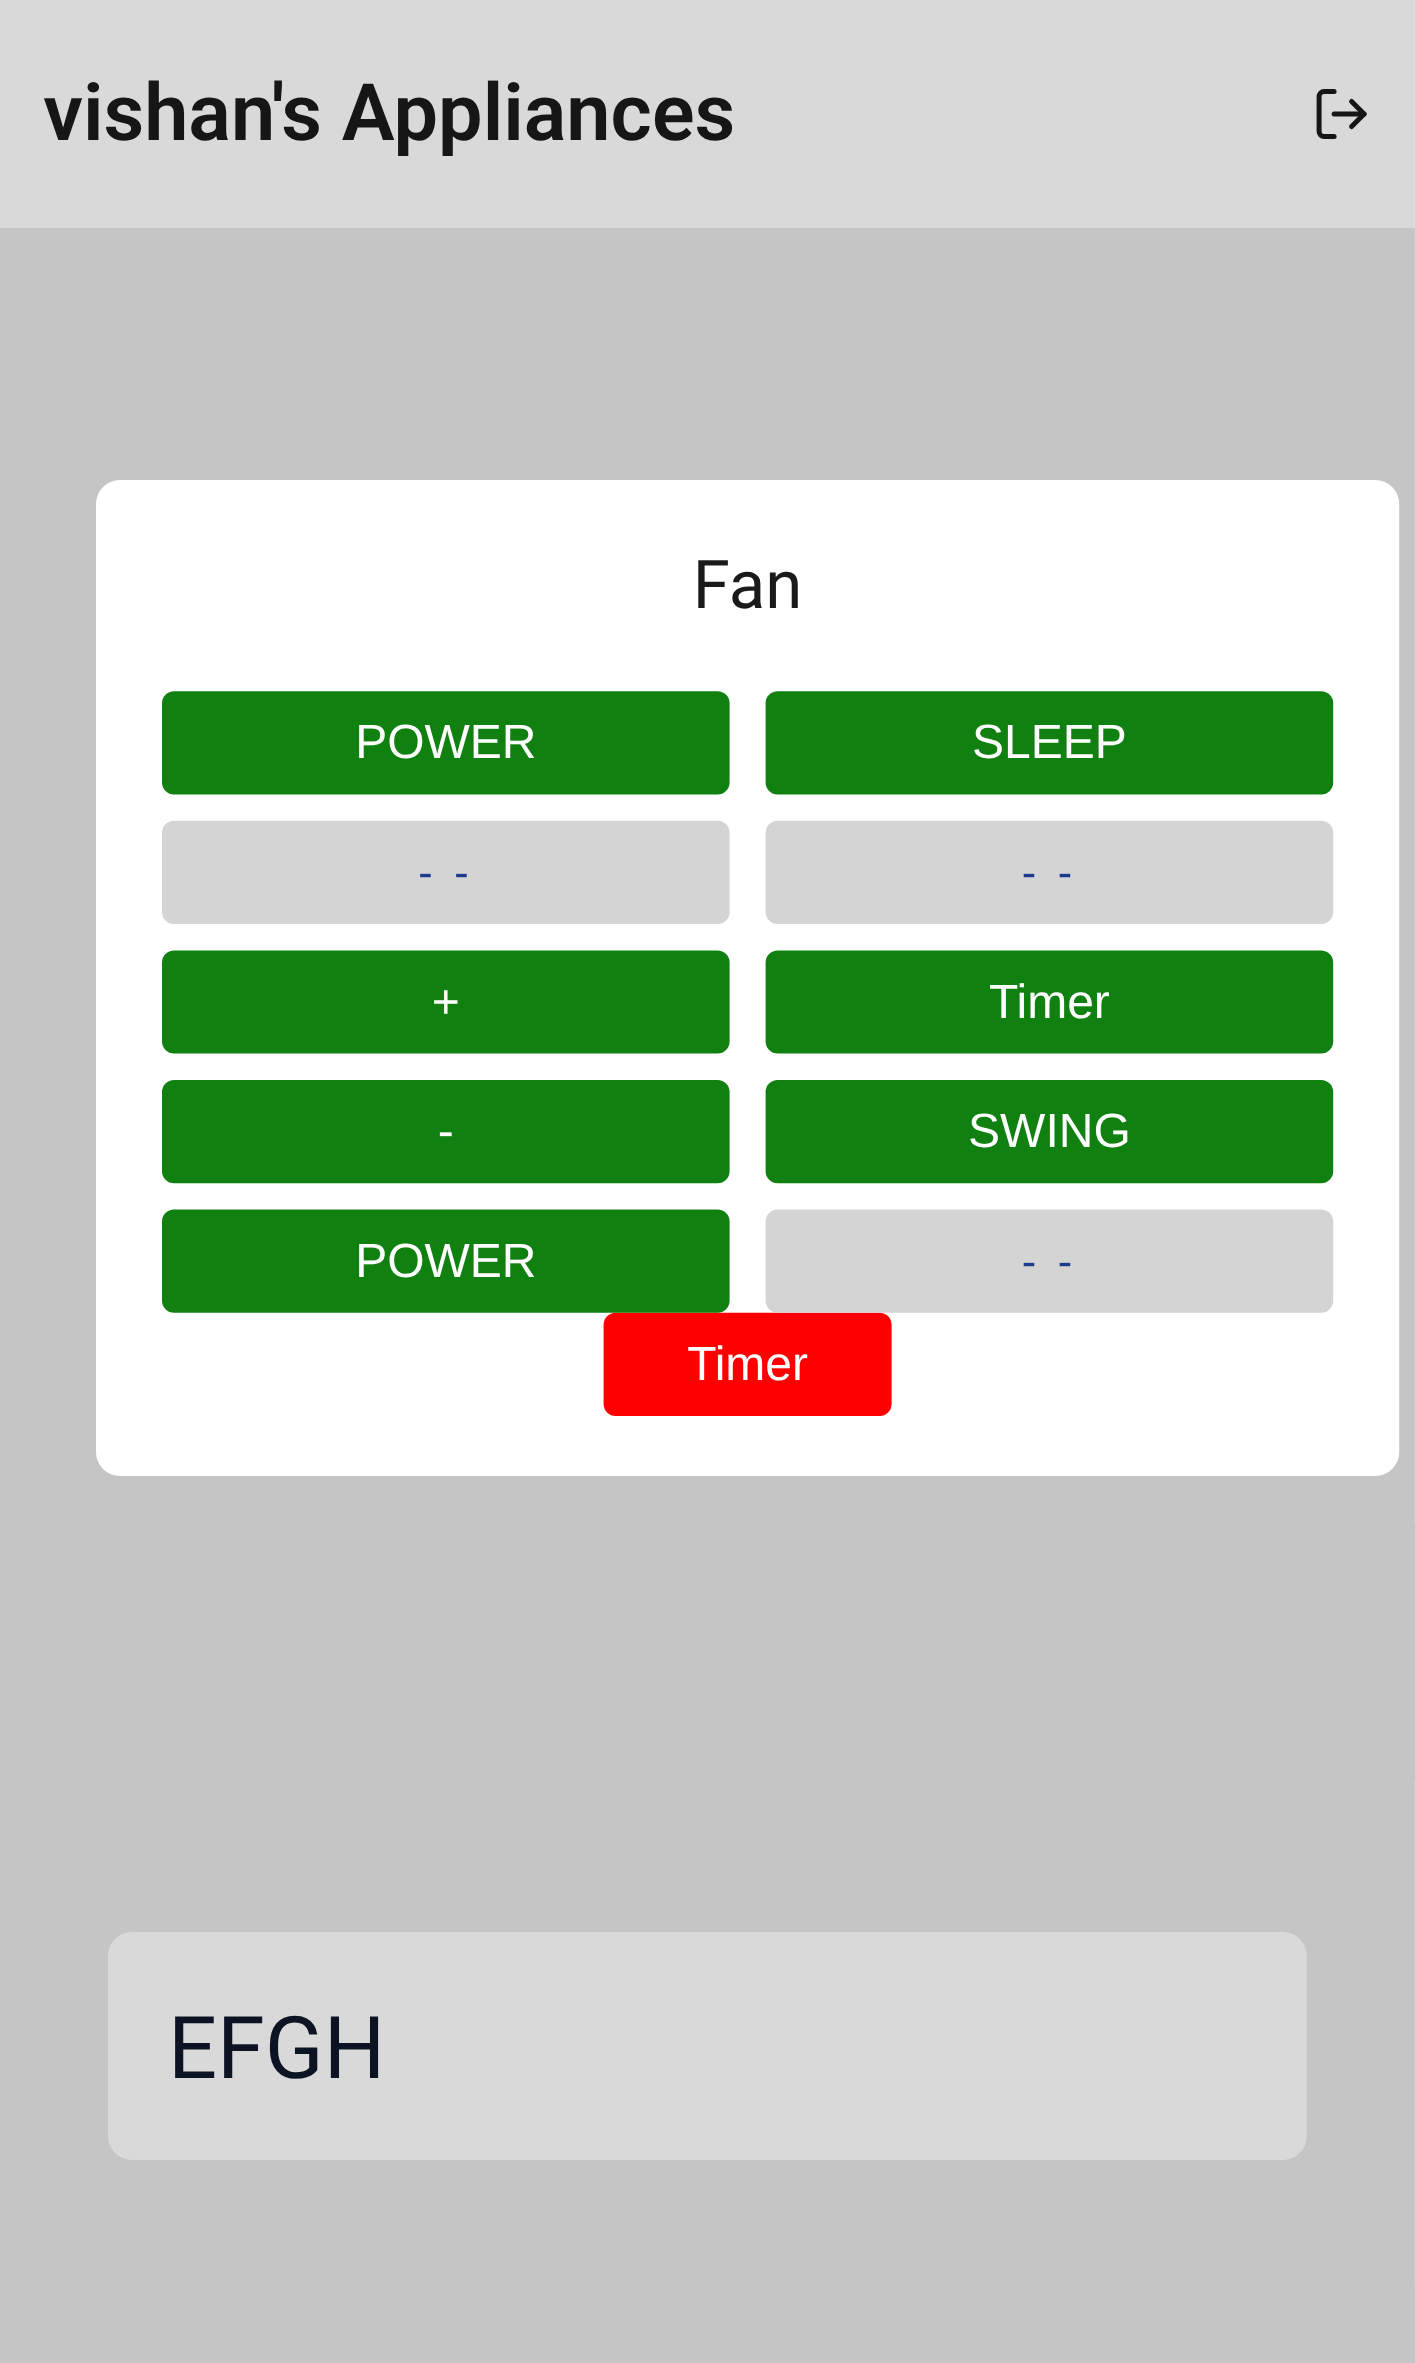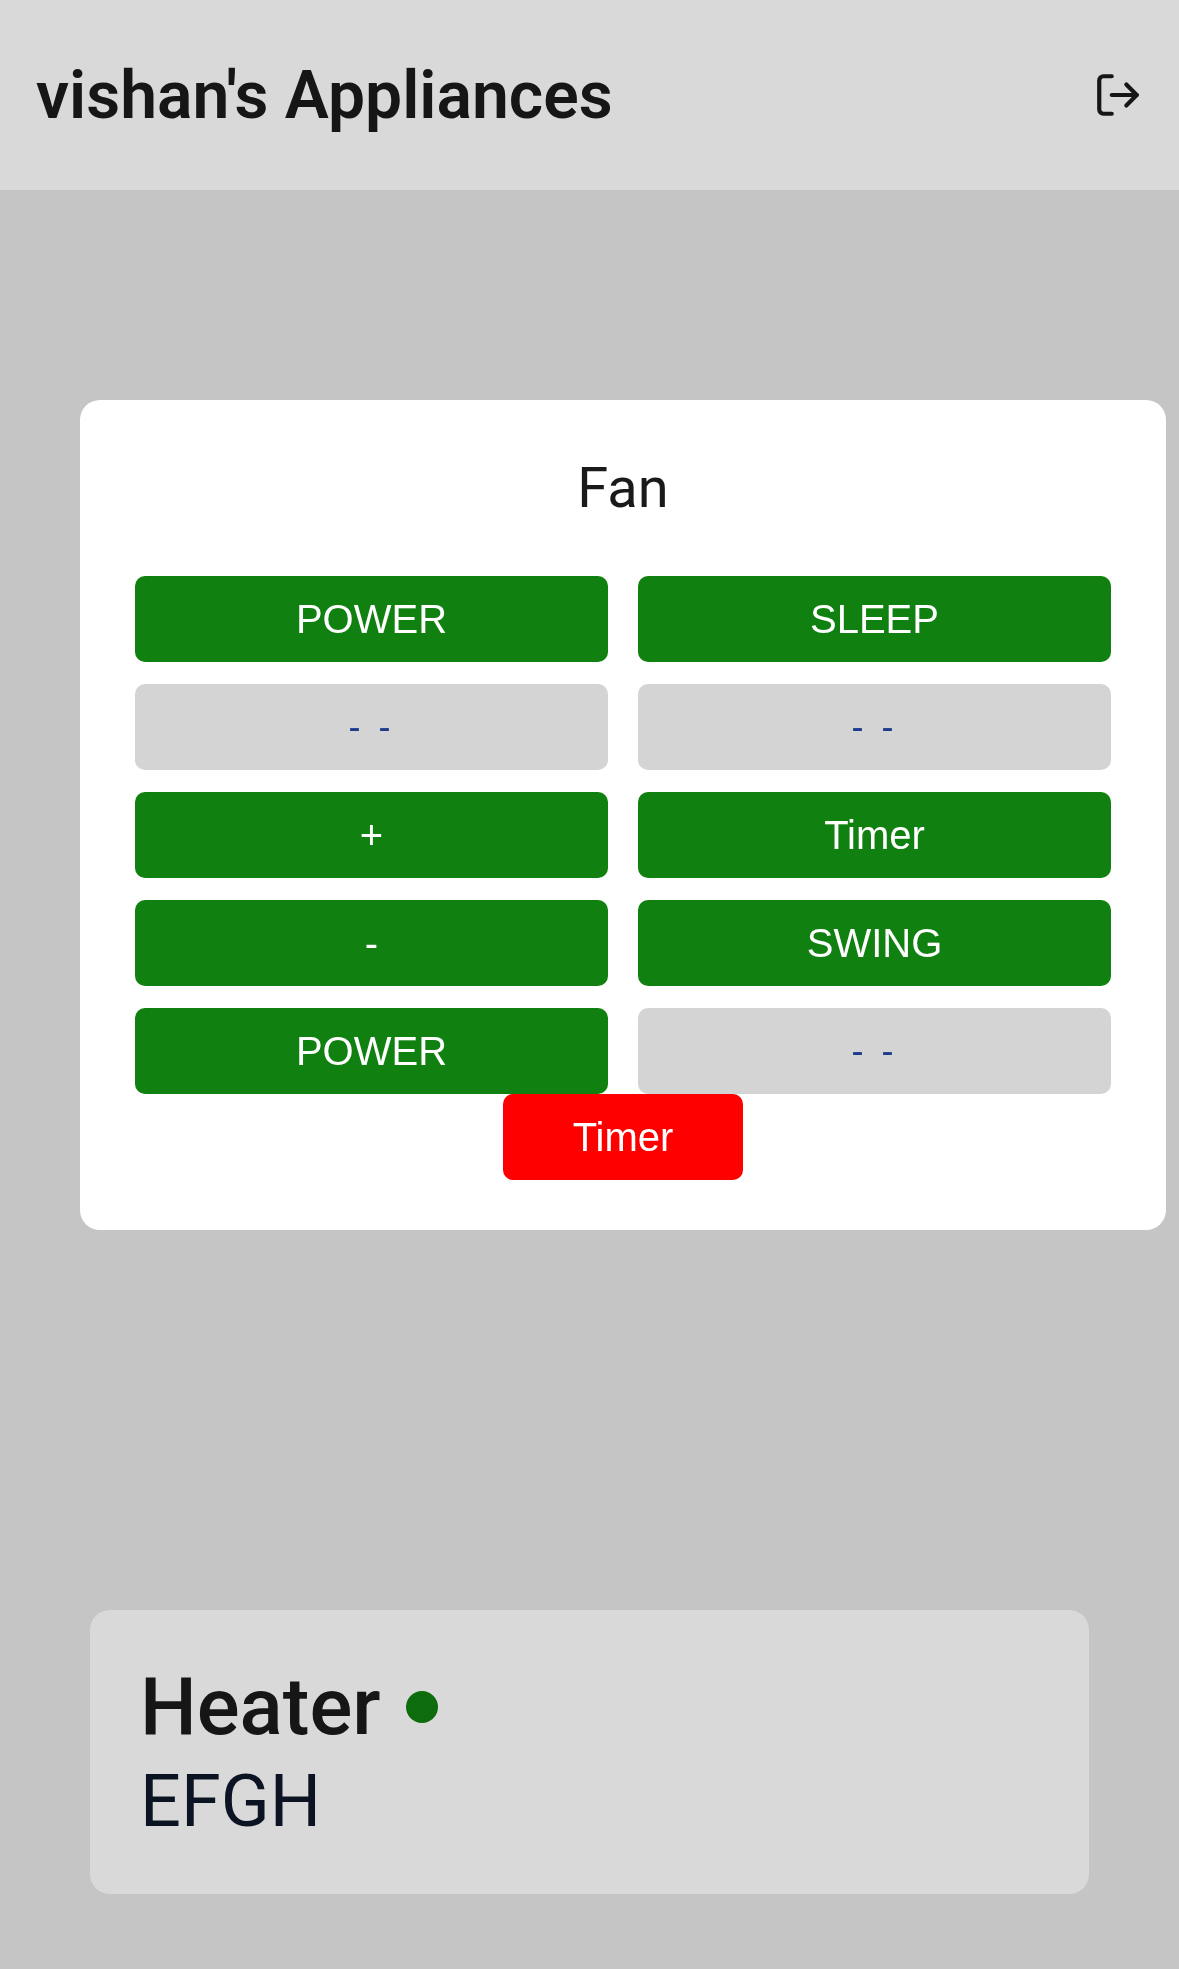--- a/index.html
+++ b/index.html
@@ -149,24 +149,20 @@
     <svg width="50" height="50" viewBox="0 0 24 24" fill="none" stroke="#1a1a1a" stroke-width="2" stroke-linecap="round" stroke-linejoin="round">
       <path d="M9 21H5a2 2 0 0 1-2-2V5a2 2 0 0 1 2-2h4"></path>
       <polyline points="16 17 21 12 16 7"></polyline>
       <line x1="21" y1="12" x2="9" y2="12"></line>
     </svg>
   </div>
 </div>
 
 <div class="content-area">
   <div class="card-behind">
-    <div class="card-title-row">
-      <div class="card-title">Heater</div>
-      <div class="status-dot"></div>
-    </div>
     <div class="card-subtitle">EFGH</div>
   </div>
 </div>
 
 <div class="overlay">
   <div class="modal">
     <div class="modal-title">Fan</div>
     <div class="button-grid">
       <button class="btn btn-green">POWER</button>
       <button class="btn btn-green">SLEEP</button>

